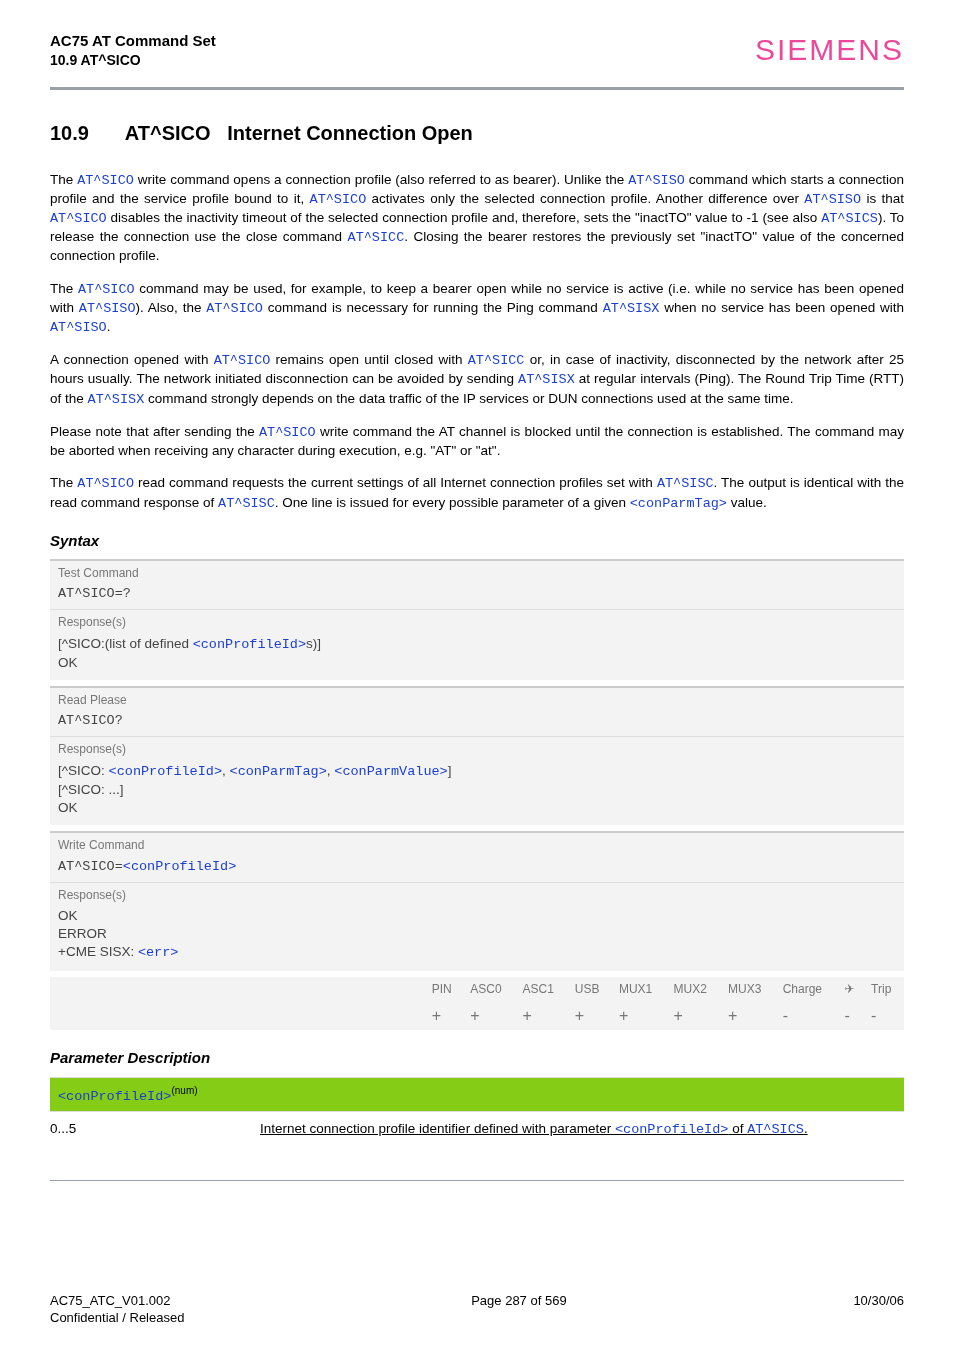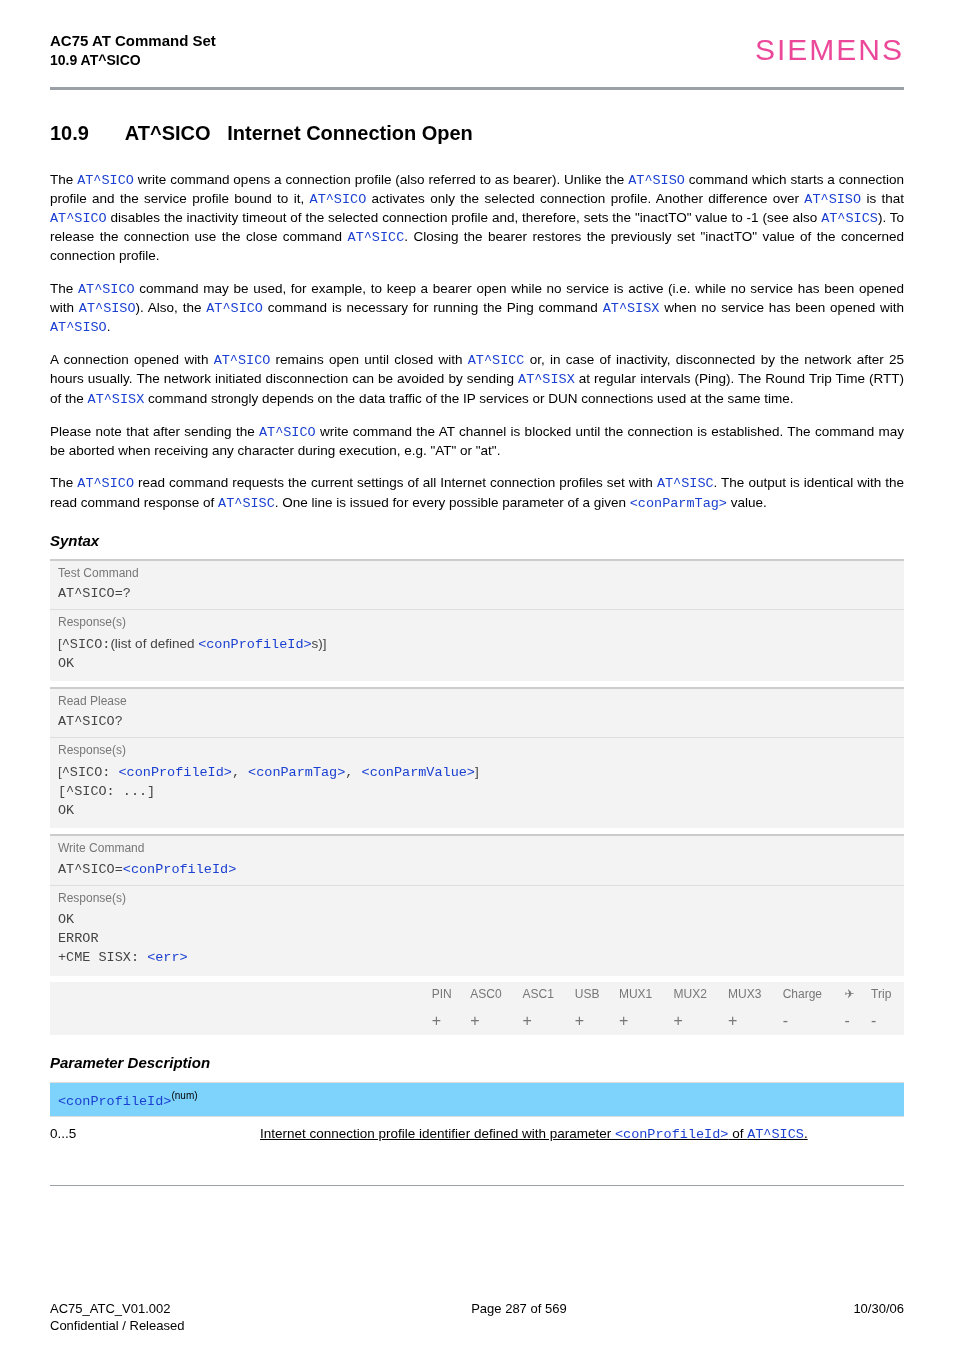--- a/index.html
+++ b/index.html
@@ -34,49 +34,49 @@
   }
   .hr-thick { border: none; border-top: 3px solid #9aa0a6; margin: 6px 0 30px 0; }
   .hr-thin { border: none; border-top: 1px solid #9aa0a6; margin-top: 40px; }
   h2.section-title {
     font-size: 20px;
     font-weight: bold;
     margin-bottom: 24px;
   }
   h2.section-title .num { display:inline-block; width: 70px; }
   p.para { text-align: justify; margin-bottom: 14px; }
-  .mono { font-family: Liberation Mono, monospace; }
+  .mono { font-family: Liberation Sans, sans-serif; }
   .cmdlink { font-family: "Courier New", Courier, monospace; color: #1a3fd1; }
   .subheading { font-style: italic; font-weight: bold; font-size: 15px; margin: 18px 0 8px 0; }
 
   .syntax-block { background: #f3f3f3; border-top: 2px solid #ccc; margin-bottom: 6px; }
   .sec-label { color: #777; font-size: 12px; padding: 4px 8px 2px 8px; }
   .sec-cmd { padding: 2px 8px 6px 8px; font-family: "Courier New", Courier, monospace; color: #444; }
   .sec-resp-body { padding: 2px 8px 8px 8px; color: #444; font-size: 13.5px; }
   .sec-sub { border-top: 1px solid #ddd; }
   .syntax-sep { border-top: 2px solid #ccc; }
 
   .interface-table { width: 100%; border-collapse: collapse; margin-top: 4px; background:#f3f3f3;}
   .interface-table td, .interface-table th {
     text-align: left; padding: 4px 6px; font-size: 12px; color:#777;
   }
   .interface-table th { font-weight: normal; }
   .interface-table .vals td { color:#777; font-size: 16px; }
   .interface-table .blank { width: 44%; }
 
-  .param-block { background:#7dd3fc; padding:6px 8px; margin-bottom:8px; border-top:1px solid #ddd; border-bottom:1px solid #ddd;}
+  .param-block { background:#84cc16; padding:6px 8px; margin-bottom:8px; border-top:1px solid #ddd; border-bottom:1px solid #ddd;}
   .param-name { color:#1a3fd1; font-family:"Courier New",Courier,monospace; }
   .param-sup { font-size:10px; vertical-align: super; }
   .param-row { display:flex; margin-top:8px; }
   .param-range { width: 210px; }
   .param-desc { flex:1; text-align: justify; text-decoration: underline; }
 
   .footer {
     position: absolute;
-    bottom: 16px; left: 50px; right: 50px;
+    bottom: 24px; left: 50px; right: 50px;
     display:flex; justify-content: space-between;
     font-size: 13px;
   }
   .footer .col { } 
 </style>
 </head>
 <body>
 
 <div class="page">
 

